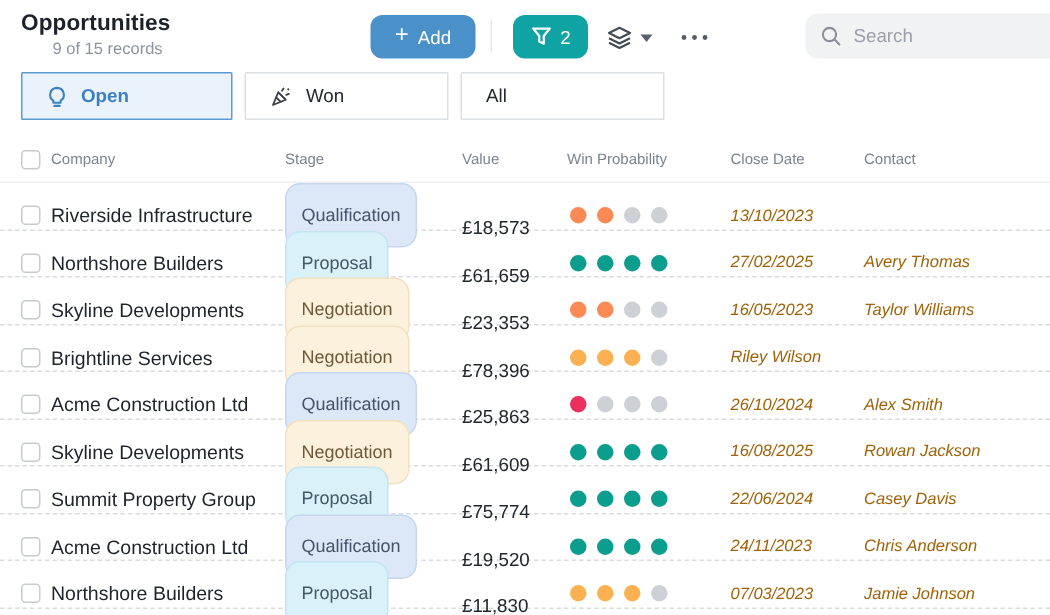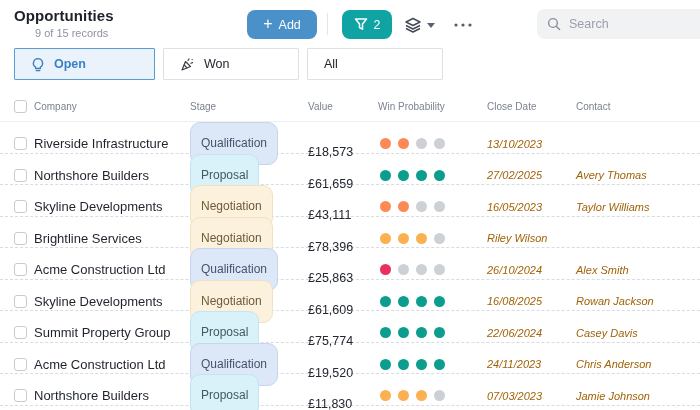--- a/index.html
+++ b/index.html
@@ -246,21 +246,21 @@
   </div>
 
   <div class="trow">
     <div class="cell-check">
       <span class="checkbox"></span>
     </div>
     <div class="cell-company">Skyline Developments</div>
     <div>
       <span class="stage-badge" style="background: rgb(252, 241, 220); color: rgb(110, 90, 57); border-color: rgb(242, 225, 192);">Negotiation</span>
     </div>
-    <div class="cell-value">£43,111</div>
+    <div class="cell-value">£23,353</div>
     <div class="dots">
             <span class="dot" style="background: rgb(251, 138, 85);"></span>
             <span class="dot" style="background: rgb(251, 138, 85);"></span>
             <span class="dot" style="background: rgb(205, 208, 212);"></span>
             <span class="dot" style="background: rgb(205, 208, 212);"></span>
           </div>
     <div class="cell-date">16/05/2023</div>
     <div class="cell-contact">Taylor Williams</div>
   </div>
 

